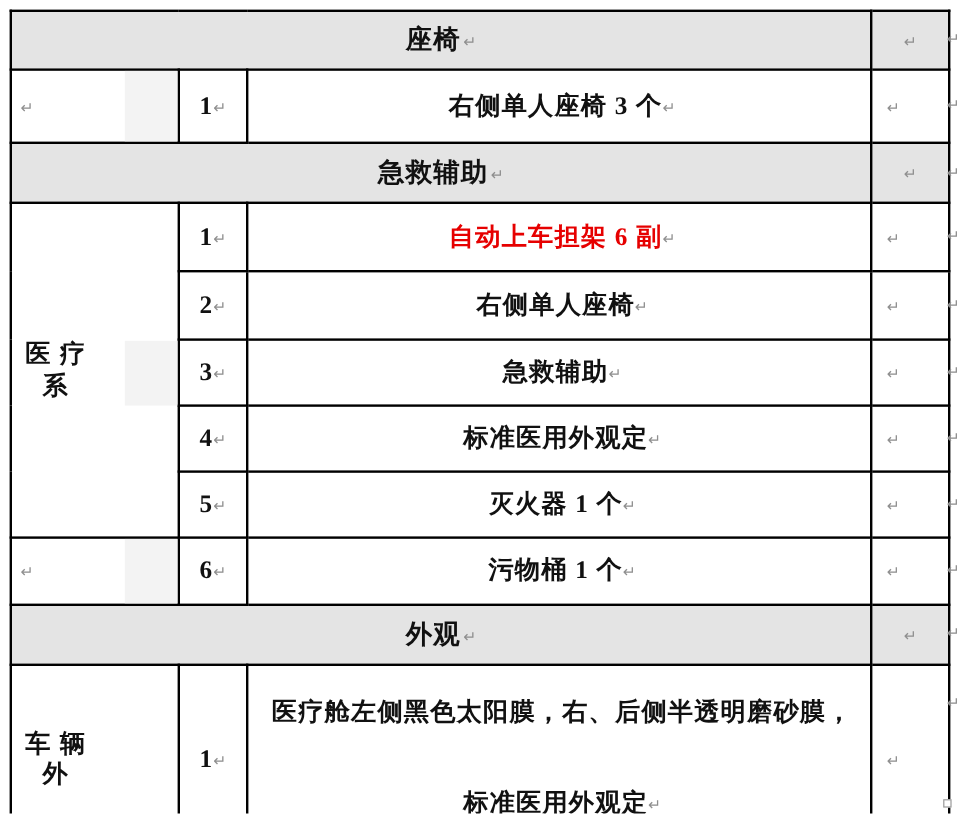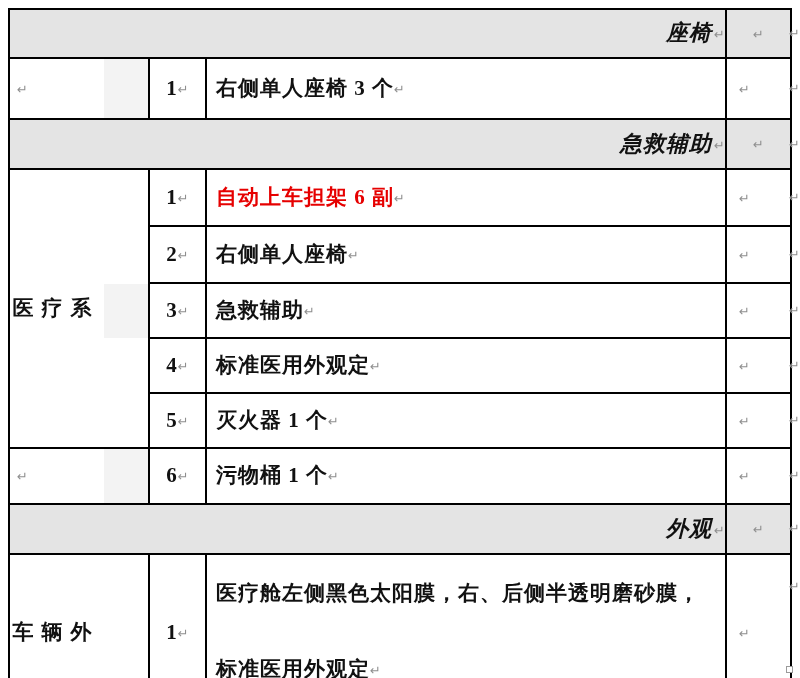--- a/index.html
+++ b/index.html
@@ -9,29 +9,29 @@
   }
   table.doc{
     position:absolute;left:8px;top:8px;width:782px;
     border-collapse:collapse;table-layout:fixed;
   }
   td{
     border:2px solid #000;padding:0;vertical-align:middle;
     font-size:21px;font-weight:bold;letter-spacing:1px;line-height:1.2;
     overflow:hidden;
   }
-  .hdr{background:#e4e4e4;text-align:right;font-size:22px;font-style:italic;}
+  .hdr{background:#e4e4e4;text-align:center;font-size:22px;}
   .endcell{text-align:left;padding-left:12px;}
   .endcell.gray{background:#e4e4e4;text-align:center;padding-left:0;}
   .num{text-align:center;}
-  .desc{text-align:left;padding-left:9px;padding-right:4px;border-radius:30px;}
+  .desc{text-align:center;padding-left:9px;padding-right:4px;border-radius:30px;}
   .desc.red{color:#e60000;}
   .labelcell{
     position:relative;text-align:center;letter-spacing:8px;
-    padding-right:46px;
+    padding-right:58px;
   }
   .firstblank{position:relative;text-align:left;padding-left:7px;}
   .mark{
     font-family:"DejaVu Sans",sans-serif;font-weight:normal;
     color:#8f8f8f;font-size:13px;letter-spacing:0;
     display:inline-block;transform:translateY(-1px);
   }
   .hdr .mark{margin-left:2px;}
   .ghost{position:absolute;right:0;width:44px;background:#f3f3f3;z-index:0;pointer-events:none;}
   .ghost.full{top:0;bottom:0;}

